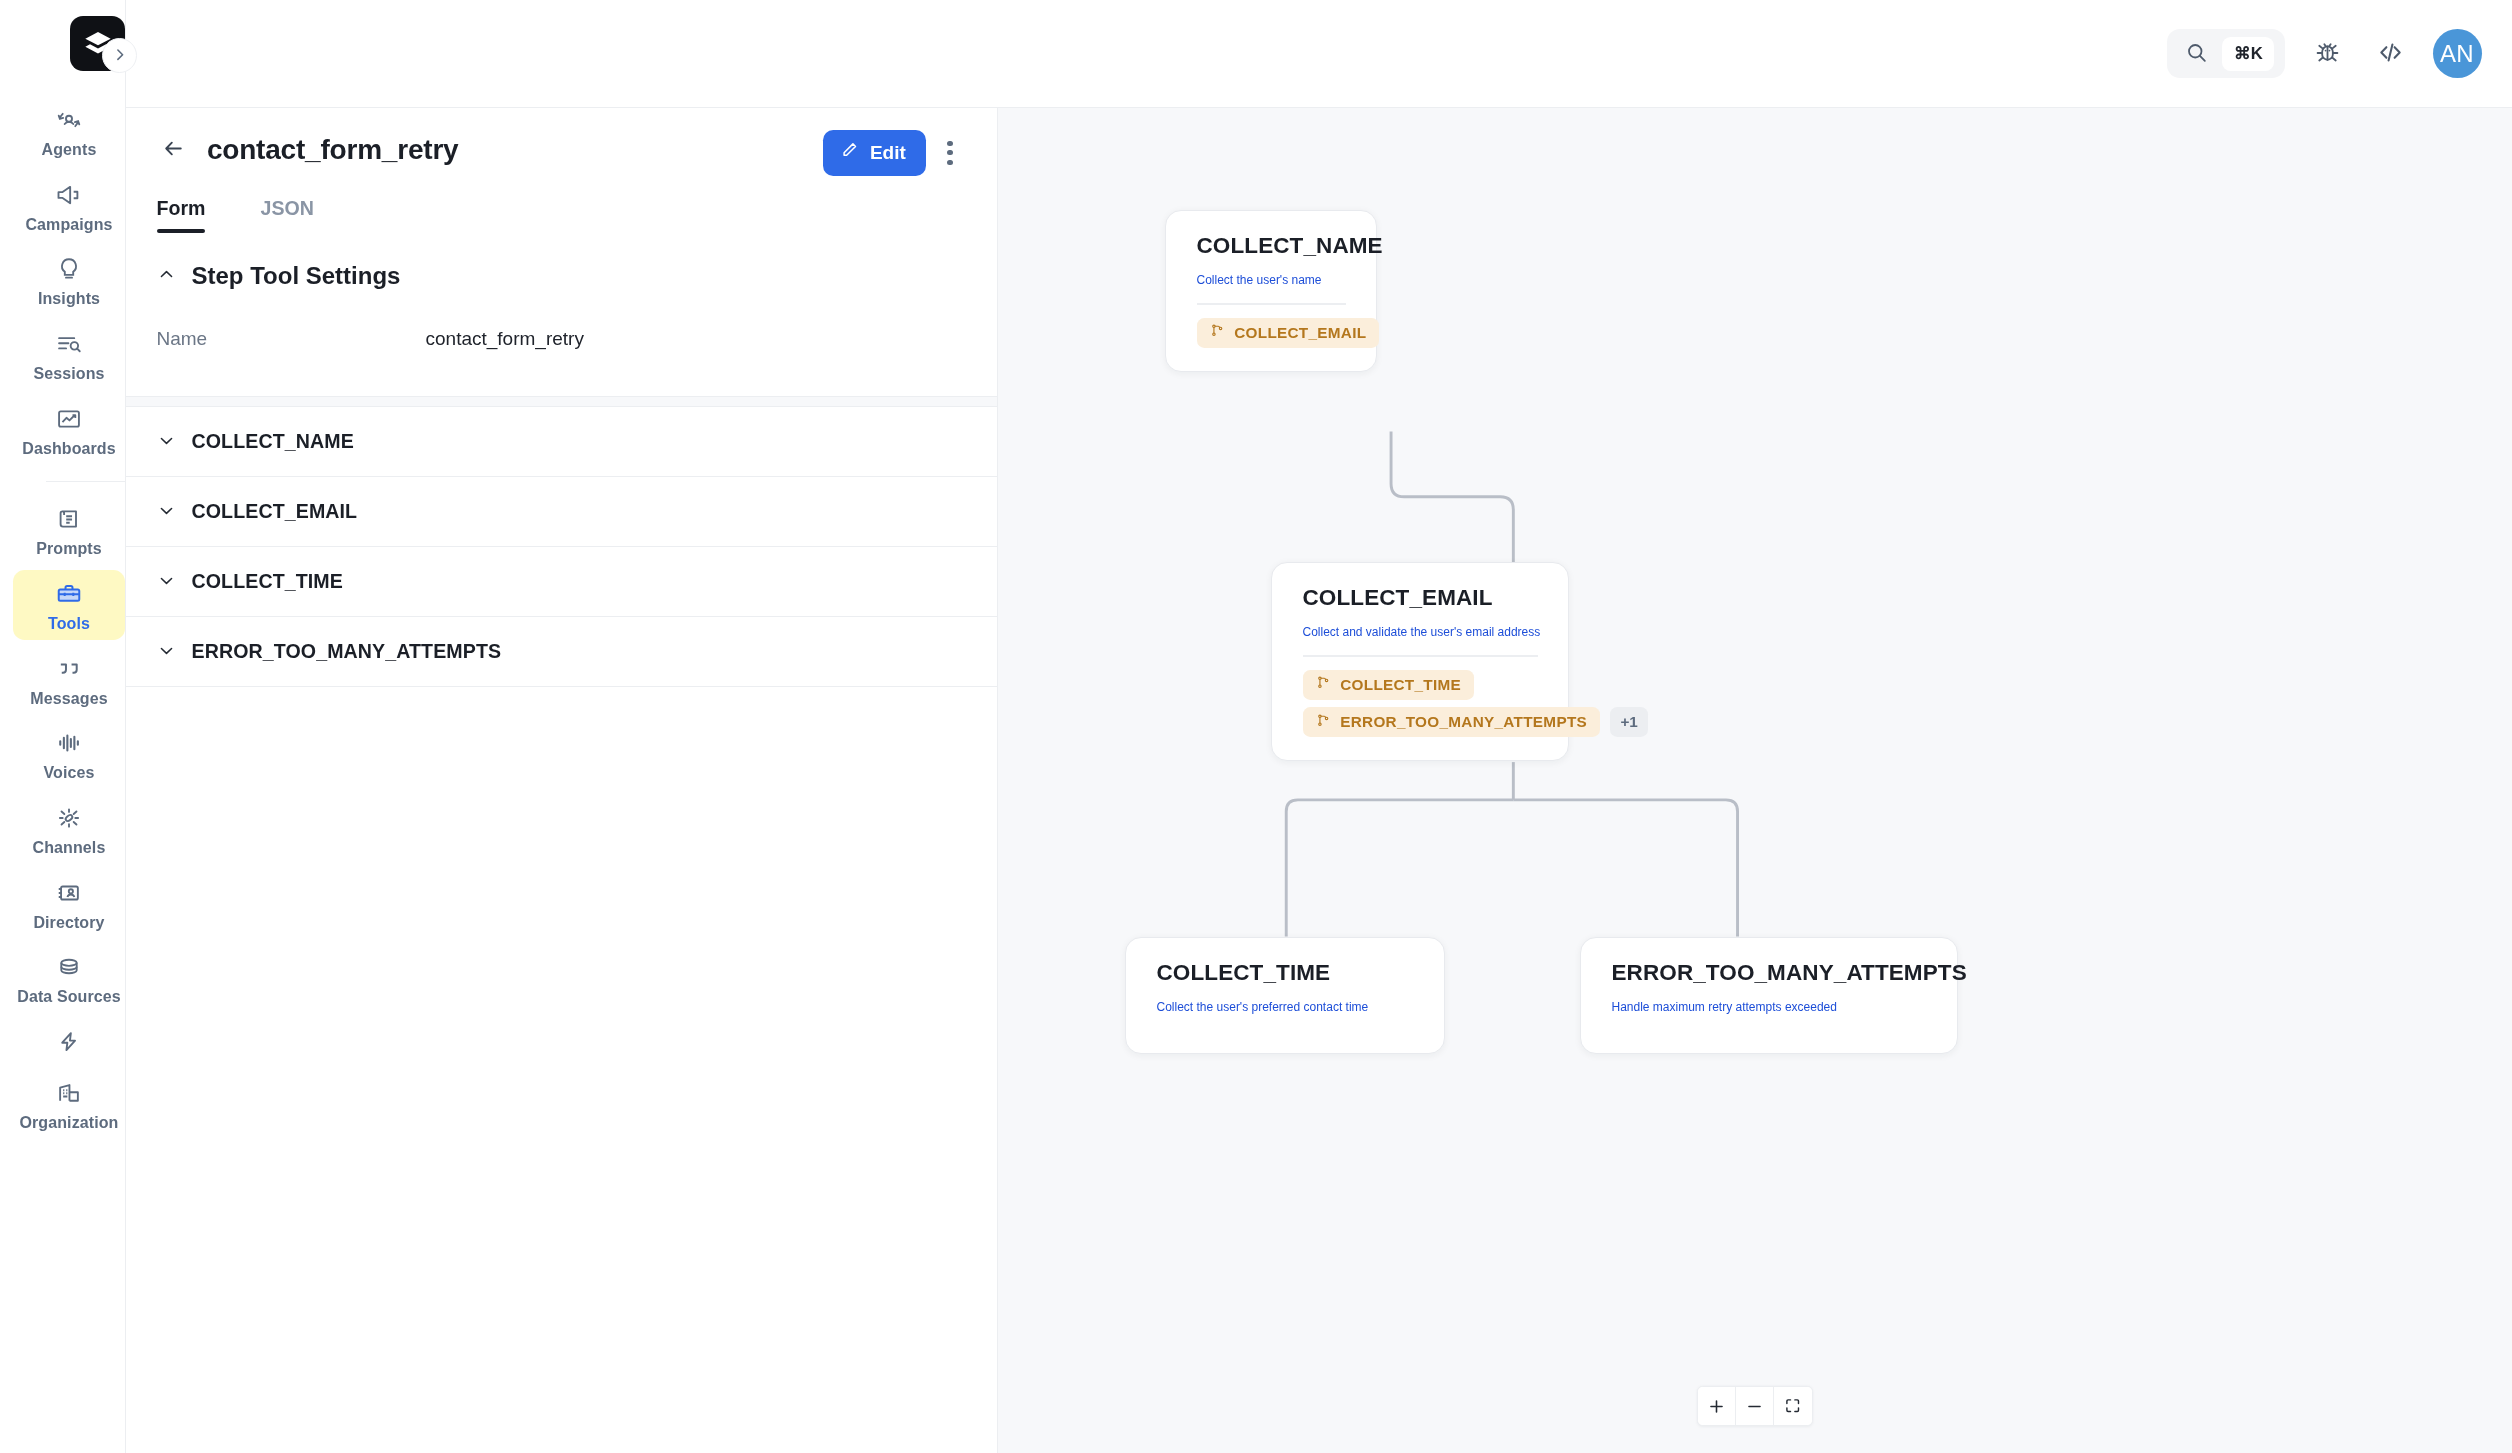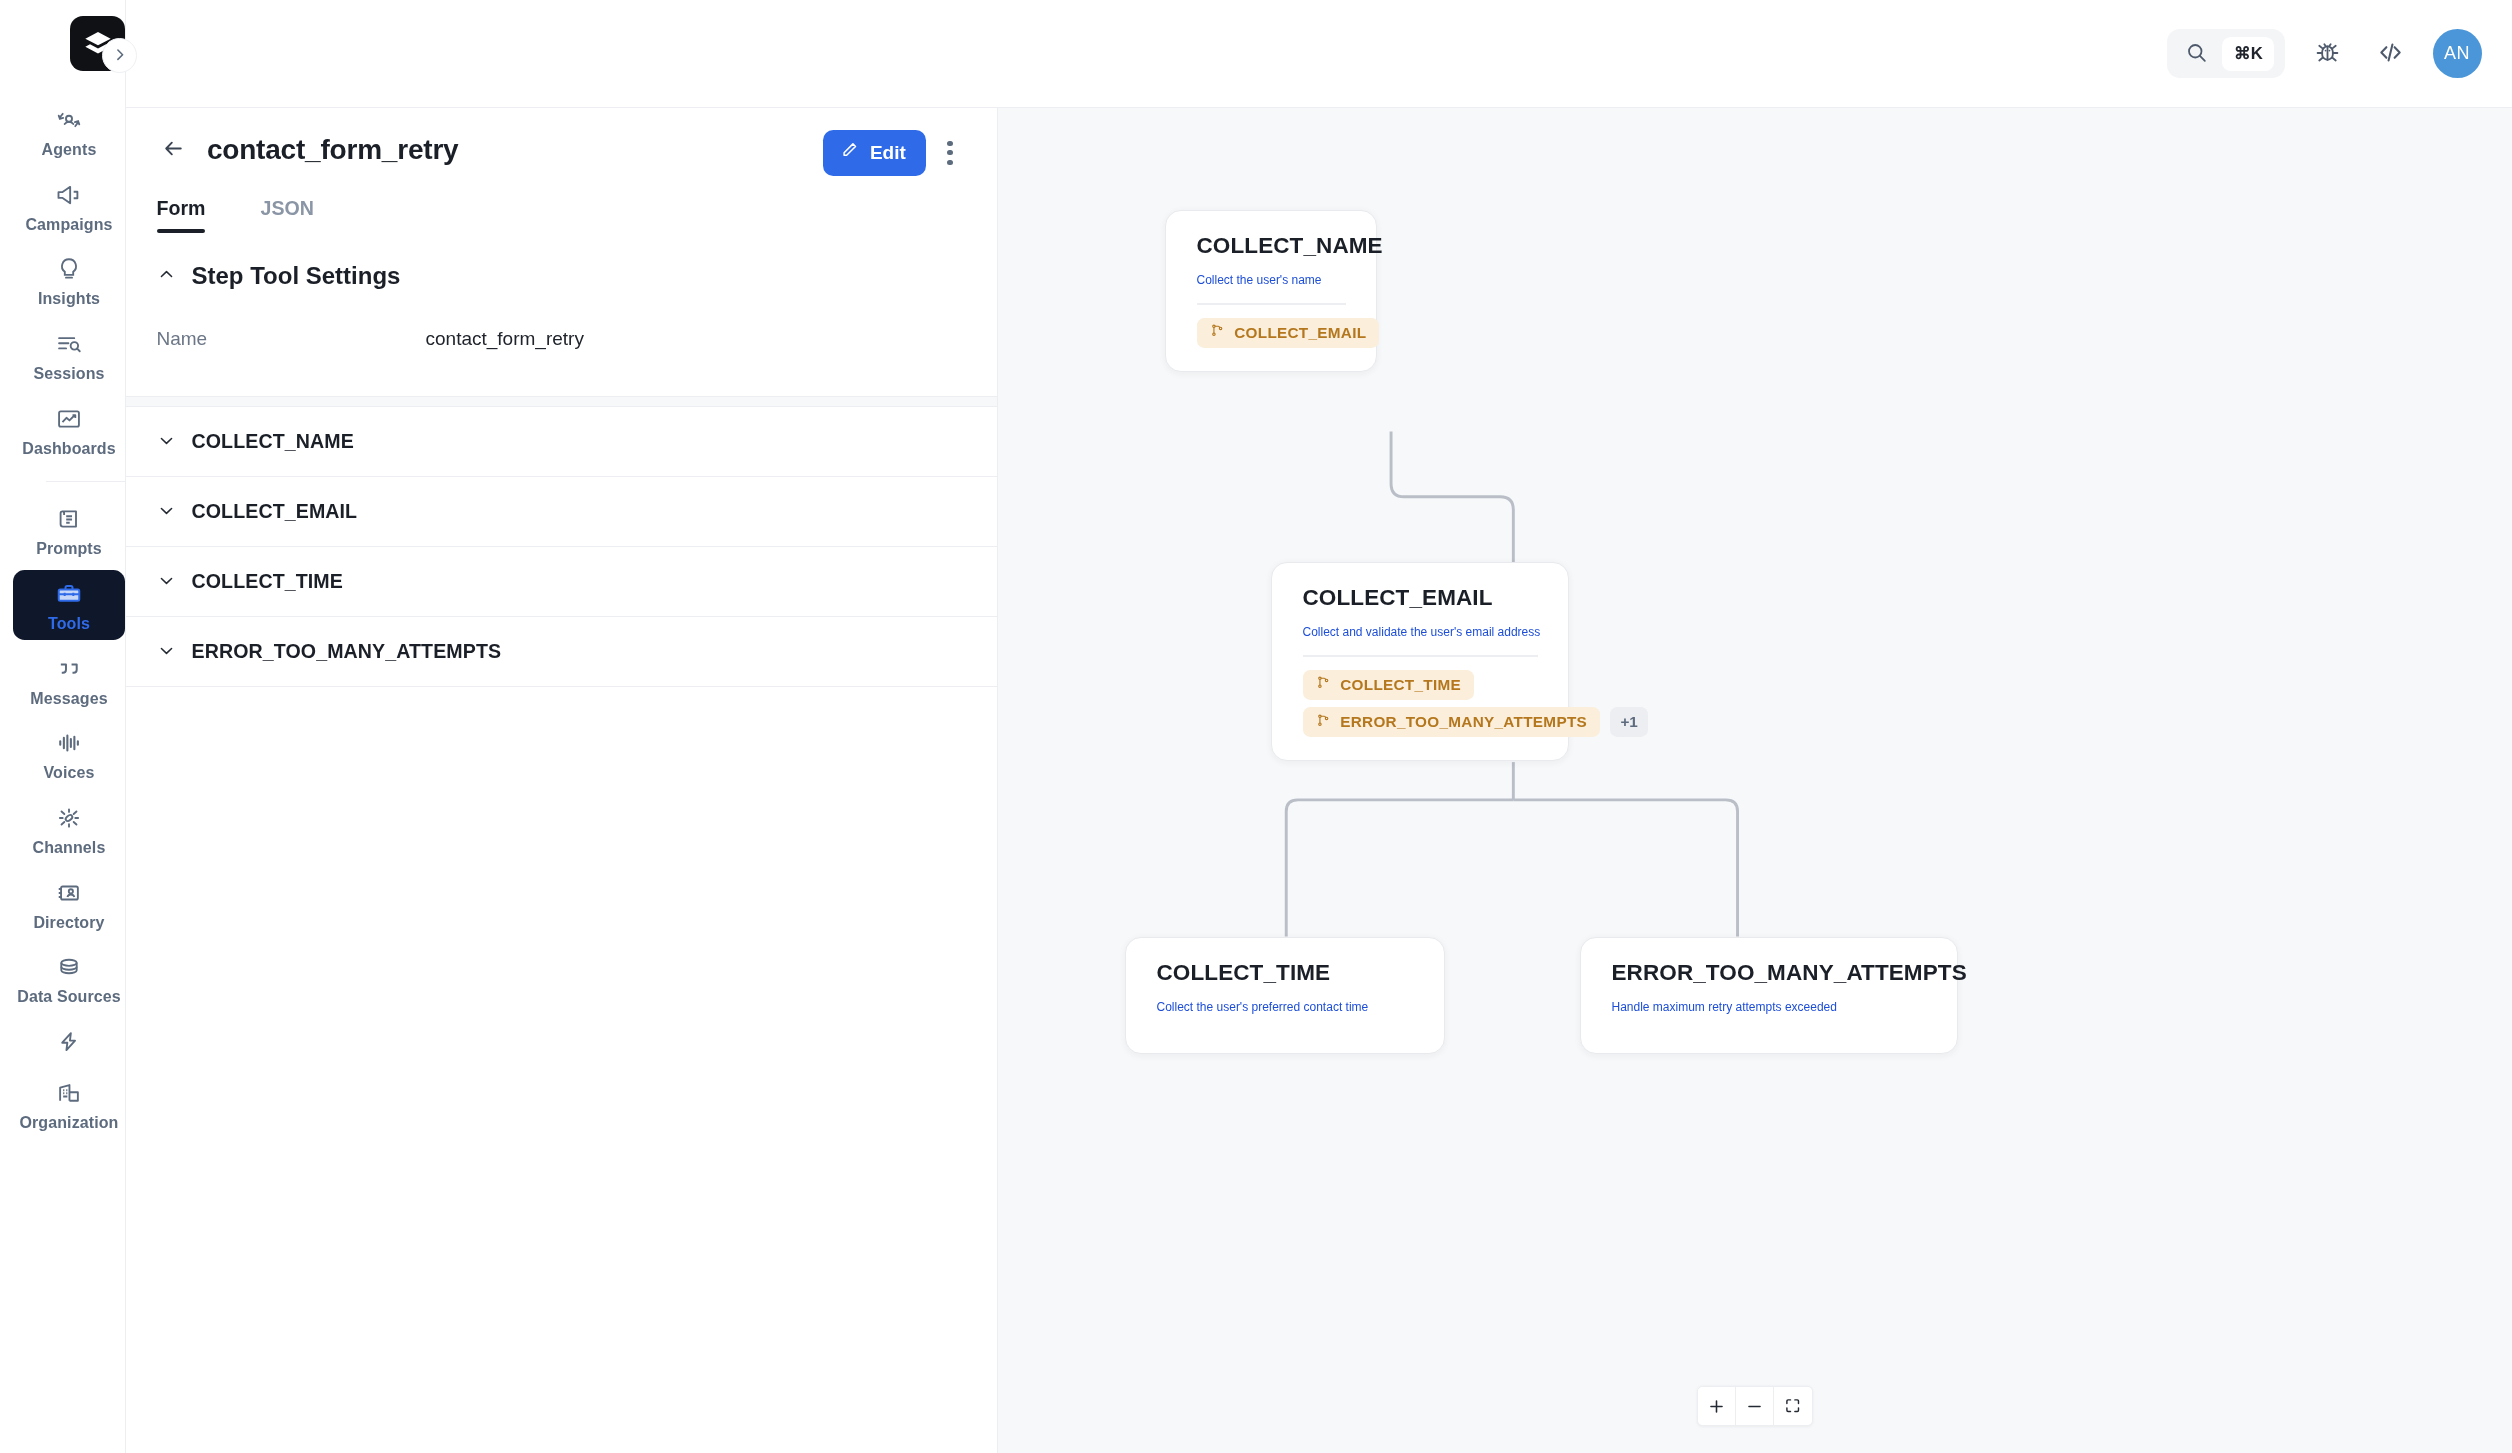--- a/index.html
+++ b/index.html
@@ -30,21 +30,21 @@
   .nav-item {
     width: 112px; padding: 8.7px 0 7.3px;
     display: flex; flex-direction: column; align-items: center;
     gap: 5.8px; border-radius: 11.6px; cursor: pointer;
     margin-bottom: 4.4px;
   }
   .nav-item .ico { width: 30.5px; height: 30.5px; display:flex; align-items:center; justify-content:center; }
   .nav-item .lbl {
     font-size: 16px; color: #5d6b7e; font-weight: 600; letter-spacing: 0.1px;
   }
-  .nav-item.active { background: #0f172a; }
+  .nav-item.active { background: #fef9c3; }
   .nav-item.active .lbl { color: #2f6be8; }
   .nav-sep { width: 79px; height: 1.5px; background: #eceef1; margin: 11.6px 0 13px; }
 
   
   .collapse-handle {
     position: absolute; left: 102px; top: 38px;
     width: 35px; height: 35px; border-radius: 50%;
     background: #ffffff; border: 1.5px solid #eef0f3;
     display: flex; align-items: center; justify-content: center;
     cursor: pointer; z-index: 40;
@@ -66,21 +66,21 @@
   .kbd {
     background: #ffffff; border-radius: 8.7px;
     padding: 6.5px 11.6px; font-size: 16.7px; font-weight: 700; color: #20242c;
     font-family: "Liberation Sans", sans-serif;
   }
   .icon-btn { width: 41px; height:41px; display:flex; align-items:center; justify-content:center; cursor:pointer; }
   .avatar {
     width: 49px; height: 49px; border-radius: 50%;
     background: #4a96d8; color: #fff;
     display:flex; align-items:center; justify-content:center;
-    font-size: 18px; font-weight: 500; letter-spacing: 0.4px; cursor: pointer;
+    font-size: 24px; font-weight: 500; letter-spacing: 0.4px; cursor: pointer;
   }
 
   .body-row { flex: 1; display: flex; min-height: 0; }
 
   
   .panel {
     width: 872px; flex: 0 0 872px;
     background: #ffffff; border-right: 1.5px solid #eceef1;
     display: flex; flex-direction: column; position: relative;
   }

